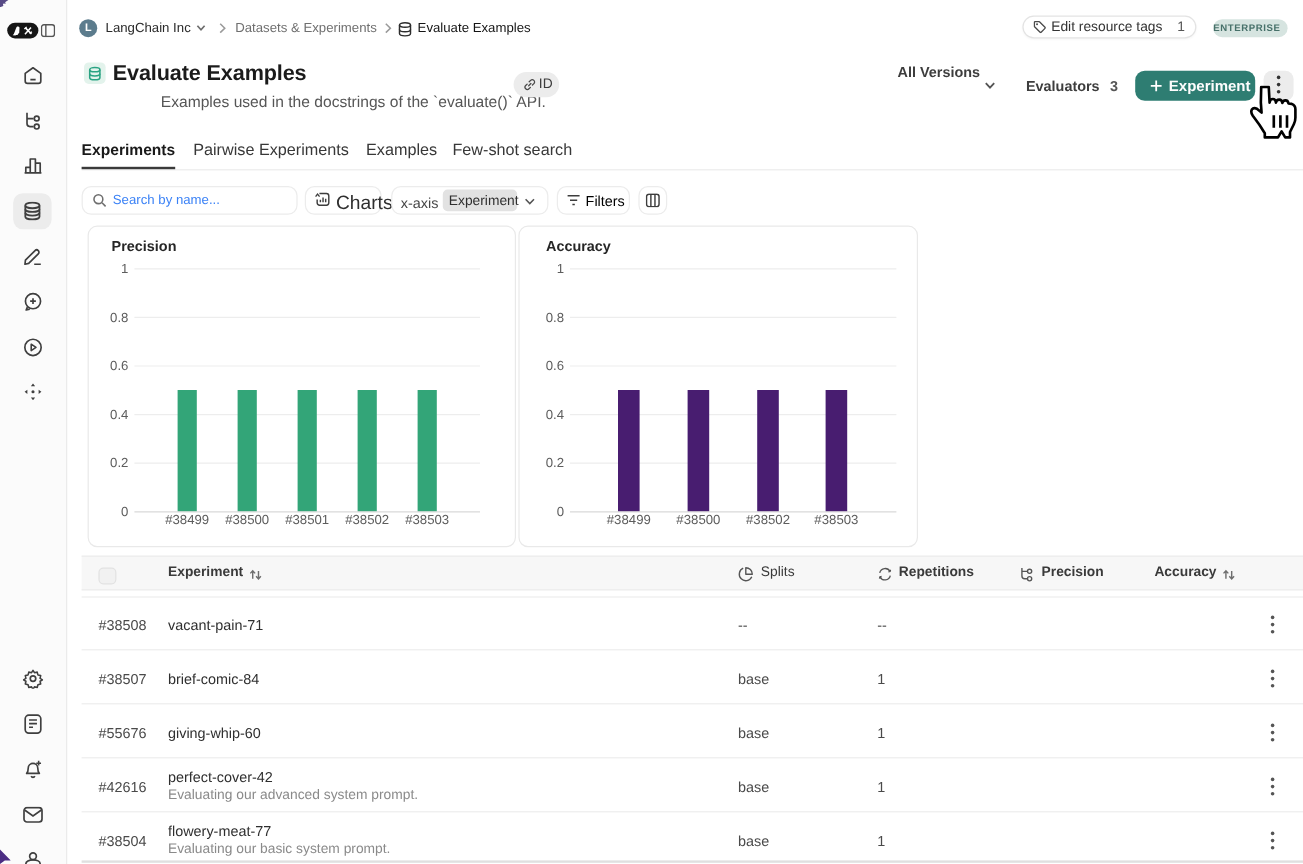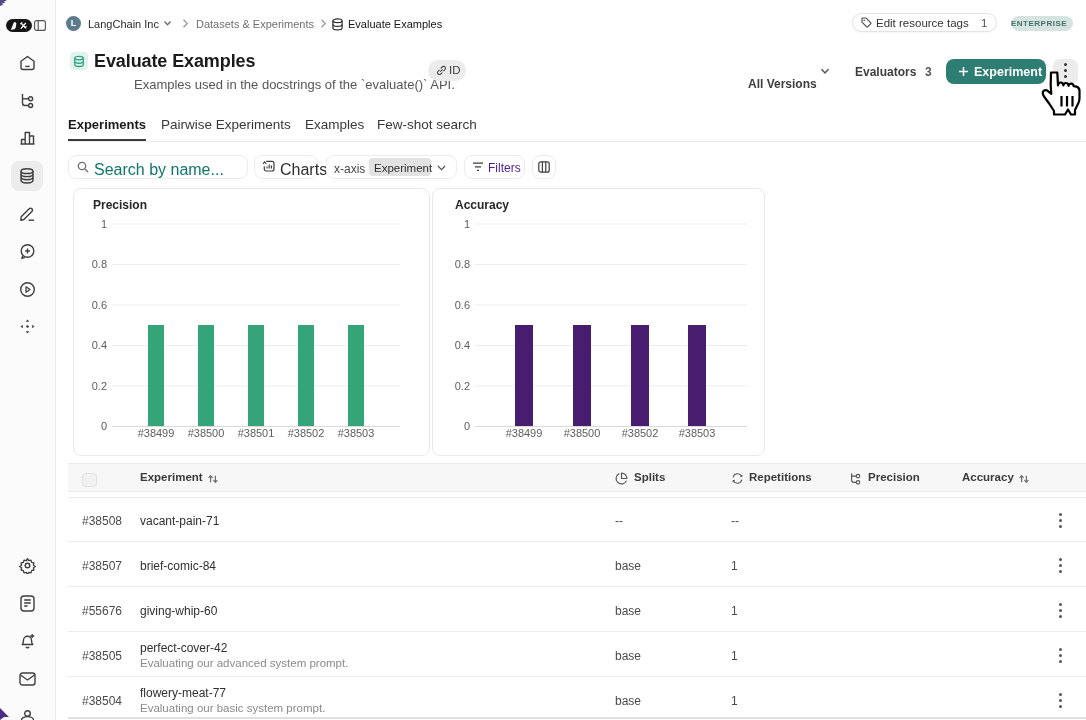--- a/index.html
+++ b/index.html
@@ -131,21 +131,21 @@
 </svg>
 <div class="abs" style="left:94px;top:51px;font-size:18px;font-weight:600;color:#1b1b1b;letter-spacing:-0.1px;">Evaluate Examples</div>
 <div class="abs" style="left:94px;top:77px;font-size:13px;color:#565656;margin-left:40px;">Examples used in the docstrings of the `evaluate()` API.</div>
 
 <div class="abs" style="left:428px;top:60px;width:38px;height:21px;background:#ececec;border-radius:11px;"></div>
 <svg class="abs" style="left:436px;top:65px;" width="11" height="11" viewBox="0 0 11 11">
   <path d="M4.6 6.4 L6.4 4.6 M3.3 5.1 L2.1 6.3 a1.9 1.9 0 0 0 2.7 2.7 L6 7.8 M5 3.2 L6.2 2 a1.9 1.9 0 0 1 2.7 2.7 L7.7 5.9" fill="none" stroke="#4a4a4a" stroke-width="1.1" stroke-linecap="round"></path>
 </svg>
 <div class="abs" style="left:449px;top:64px;font-size:11.5px;color:#3d3d3d;font-weight:500;">ID</div>
 
-<div class="abs" style="left:748px;top:77px;font-size:12px;font-weight:700;color:#3d3d3d;">All Versions</div>
+<div class="abs" style="left:748px;top:53px;font-size:12px;font-weight:700;color:#3d3d3d;">All Versions</div>
 <svg class="abs" style="left:820px;top:68px;" width="10" height="7" viewBox="0 0 10 7">
     <path d="M1.5 1.2 L5 5 L8.5 1.2" fill="none" stroke="#555" stroke-width="1.5"></path>
   </svg>
 <div class="abs" style="left:855px;top:64.5px;font-size:12px;font-weight:700;color:#3d3d3d;">Evaluators</div>
 <div class="abs" style="left:925px;top:64.5px;font-size:12px;font-weight:700;color:#555;">3</div>
 <div class="abs" style="left:946px;top:59px;width:100px;height:25px;background:#2e7d72;border-radius:8px;"></div>
 <svg class="abs" style="left:958px;top:66px;" width="11" height="11" viewBox="0 0 11 11">
     <path d="M5.5 1 V10 M1 5.5 H10" stroke="#fff" stroke-width="1.5"></path>
   </svg>
 <div class="abs" style="left:974px;top:65px;font-size:12.5px;font-weight:600;color:#fdfdfd;">Experiment</div>
@@ -172,21 +172,21 @@
 <div class="abs" style="left:68px;top:139px;width:78px;height:2px;background:#3a3a3a;"></div>
 <div class="abs" style="left:161px;top:117px;font-size:13.5px;color:#383838;">Pairwise Experiments</div>
 <div class="abs" style="left:305px;top:117px;font-size:13.5px;color:#383838;">Examples</div>
 <div class="abs" style="left:377px;top:117px;font-size:13.5px;color:#383838;">Few-shot search</div>
 
 <div class="abs" style="left:68px;top:155px;width:180px;height:24px;border:1px solid #ececec;border-radius:8px;background:#fff;"></div>
 <svg class="abs" style="left:77px;top:161px;" width="12" height="12" viewBox="0 0 12 12">
     <circle cx="5" cy="5" r="3.7" fill="none" stroke="#6f6f6f" stroke-width="1.3"></circle>
     <path d="M8 8 L11 11" stroke="#6f6f6f" stroke-width="1.3"></path>
   </svg>
-<div class="abs" style="left:94px;top:161px;font-size:16px;color:#0f766e;">Search by name...</div>
+<div class="abs" style="left:94px;top:161px;font-size:11px;color:#3b82f6;">Search by name...</div>
 
 <div class="abs" style="left:254px;top:155px;width:64px;height:24px;border:1px solid #ececec;border-radius:8px;background:#fff;"></div>
 <svg class="abs" style="left:262px;top:160px;" width="13" height="13" viewBox="0 0 13 13">
   <path d="M4.2 1.3 H10 a2 2 0 0 1 2 2 V9 a2 2 0 0 1-2 2 H4.3 a2 2 0 0 1-2-2 V6.2" fill="none" stroke="#3d3d3d" stroke-width="1.2"></path>
   <path d="M1 3.9 L2.6 1.8 L4.3 3.9" fill="none" stroke="#3d3d3d" stroke-width="1.1"></path>
   <path d="M5 8.6 V6.4 M7.2 8.6 V4.6 M9.4 8.6 V5.6" stroke="#3d3d3d" stroke-width="1.2"></path>
 </svg>
 <div class="abs" style="left:280px;top:161px;font-size:16px;font-weight:500;color:#2f2f2f;">Charts</div>
 
 <div class="abs" style="left:326px;top:155px;width:131px;height:24px;border:1px solid #ececec;border-radius:8px;background:#fff;"></div>
@@ -194,21 +194,21 @@
 <div class="abs" style="left:369px;top:158px;width:62px;height:18px;background:#e2e2e2;border-radius:4px;"></div>
 <div class="abs" style="left:374px;top:161.5px;font-size:11.5px;color:#2f2f2f;">Experiment</div>
 <svg class="abs" style="left:437px;top:165px;" width="9" height="6" viewBox="0 0 9 6">
     <path d="M1 1 L4.5 4.6 L8 1" fill="none" stroke="#555" stroke-width="1.3"></path>
   </svg>
 
 <div class="abs" style="left:464px;top:155px;width:61px;height:24px;border:1px solid #ececec;border-radius:8px;background:#fff;"></div>
 <svg class="abs" style="left:472px;top:162px;" width="12" height="10" viewBox="0 0 12 10">
     <path d="M1 1.2 H11 M3 4.8 H9 M5 8.4 H7" stroke="#3d3d3d" stroke-width="1.2"></path>
   </svg>
-<div class="abs" style="left:488px;top:161px;font-size:12px;font-weight:500;color:#4c1d95;">Filters</div>
+<div class="abs" style="left:488px;top:161px;font-size:12px;font-weight:500;color:#000000;">Filters</div>
 
 <div class="abs" style="left:532px;top:155px;width:24px;height:24px;border:1px solid #ececec;border-radius:8px;background:#fff;"></div>
 <svg class="abs" style="left:538px;top:161px;" width="12" height="12" viewBox="0 0 12 12">
   <rect x="0.8" y="0.8" width="10.4" height="10.4" rx="2" fill="none" stroke="#3d3d3d" stroke-width="1.2"></rect>
   <line x1="4.4" y1="0.8" x2="4.4" y2="11.2" stroke="#3d3d3d" stroke-width="1.2"></line>
   <line x1="7.8" y1="0.8" x2="7.8" y2="11.2" stroke="#3d3d3d" stroke-width="1.2"></line>
 </svg>
 
 <div class="abs" style="left:73px;top:188px;width:357px;height:268px;border:1px solid #e9e9e9;border-radius:8px;background:#fff;"></div>
 <div class="abs" style="left:93px;top:198px;font-size:12px;font-weight:700;color:#262626;">Precision</div>
@@ -269,21 +269,21 @@
     <div class="abs" style="left:82px;top:473px;width:15px;height:14px;background:#f1f1f1;border:1px solid #e2e2e2;border-radius:4px;"></div>
     <div class="abs" style="left:140px;top:471px;font-size:11.5px;font-weight:700;color:#3a3a3a;">Experiment</div>
     <svg class="abs" style="left:207px;top:473px;" width="12" height="12" viewBox="0 0 12 12">
       <path d="M3.6 9.2 V2.8 M1.6 4.8 L3.6 2.6 L5.6 4.8" fill="none" stroke="#6e6e6e" stroke-width="1.2"></path>
       <path d="M8.4 2.8 V9.2 M6.4 7.2 L8.4 9.4 L10.4 7.2" fill="none" stroke="#6e6e6e" stroke-width="1.2"></path>
     </svg>
     <svg class="abs" style="left:615px;top:472px;" width="13" height="13" viewBox="0 0 13 13">
       <path d="M11.49 8.61 A5.42 5.42 0 1 1 4.33 1.53" fill="none" stroke="#555" stroke-width="1.15"></path>
       <path d="M11.92 6.5 A5.42 5.42 0 0 0 6.5 1.08 V6.5 Z" fill="none" stroke="#555" stroke-width="1.15" stroke-linejoin="round"></path>
     </svg>
-    <div class="abs" style="left:634px;top:471px;font-size:11.5px;font-weight:700;color:#3a3a3a;">Splits</div>
+    <div class="abs" style="left:634px;top:471px;font-size:11.5px;font-weight:400;color:#3a3a3a;">Splits</div>
     <svg class="abs" style="left:731px;top:472px;" width="13" height="13" viewBox="0 0 13 13">
       <path d="M2.1 5.4 a4.6 4.6 0 0 1 8.6-1.1 M10.9 7.6 a4.6 4.6 0 0 1-8.6 1.1" fill="none" stroke="#555" stroke-width="1.1"></path>
       <path d="M9.3 4.6 L10.7 4.3 L11.1 2.8 M3.7 8.4 L2.3 8.7 L1.9 10.2" fill="none" stroke="#555" stroke-width="1.1"></path>
     </svg>
     <div class="abs" style="left:749px;top:471px;font-size:11.5px;font-weight:700;color:#3a3a3a;">Repetitions</div>
     <svg class="abs" style="left:849px;top:472px;" width="14" height="13" viewBox="0 0 14 13">
       <path d="M2.6 1.3 V8 a2.3 2.3 0 0 0 2.3 2.3 H7.2 M2.6 4.1 H7.2" fill="none" stroke="#555" stroke-width="1.15"></path>
       <circle cx="9" cy="4.1" r="1.75" fill="none" stroke="#555" stroke-width="1.15"></circle>
       <circle cx="9" cy="10.3" r="1.75" fill="none" stroke="#555" stroke-width="1.15"></circle>
     </svg>
@@ -311,21 +311,21 @@
     <div class="abs" style="left:1059px;top:570px;width:3px;height:3px;background:#555;border-radius:50%;"></div>
     <div class="abs" style="left:68px;top:631px;width:1018px;height:1px;background:#ededed;"></div>
     <div class="abs" style="left:82px;top:604px;width:40px;font-size:12px;color:#4a4a4a;">#55676</div>
     <div class="abs" style="left:140px;top:604px;font-size:12px;color:#2f2f2f;">giving-whip-60</div>
     <div class="abs" style="left:615px;top:604px;font-size:12px;color:#4a4a4a;">base</div>
     <div class="abs" style="left:731px;top:604px;font-size:12px;color:#4a4a4a;">1</div>
     <div class="abs" style="left:1059px;top:603px;width:3px;height:3px;background:#555;border-radius:50%;"></div>
     <div class="abs" style="left:1059px;top:609px;width:3px;height:3px;background:#555;border-radius:50%;"></div>
     <div class="abs" style="left:1059px;top:615px;width:3px;height:3px;background:#555;border-radius:50%;"></div>
     <div class="abs" style="left:68px;top:676px;width:1018px;height:1px;background:#ededed;"></div>
-    <div class="abs" style="left:82px;top:649px;width:40px;font-size:12px;color:#4a4a4a;">#38505</div>
+    <div class="abs" style="left:82px;top:649px;width:40px;font-size:12px;color:#4a4a4a;">#42616</div>
     <div class="abs" style="left:140px;top:641px;font-size:12px;color:#2f2f2f;">perfect-cover-42</div>
     <div class="abs" style="left:140px;top:657px;font-size:11.5px;color:#8a8a8a;">Evaluating our advanced system prompt.</div>
     <div class="abs" style="left:615px;top:649px;font-size:12px;color:#4a4a4a;">base</div>
     <div class="abs" style="left:731px;top:649px;font-size:12px;color:#4a4a4a;">1</div>
     <div class="abs" style="left:1059px;top:648px;width:3px;height:3px;background:#555;border-radius:50%;"></div>
     <div class="abs" style="left:1059px;top:654px;width:3px;height:3px;background:#555;border-radius:50%;"></div>
     <div class="abs" style="left:1059px;top:660px;width:3px;height:3px;background:#555;border-radius:50%;"></div>
     <div class="abs" style="left:82px;top:694px;width:40px;font-size:12px;color:#4a4a4a;">#38504</div>
     <div class="abs" style="left:140px;top:686px;font-size:12px;color:#2f2f2f;">flowery-meat-77</div>
     <div class="abs" style="left:140px;top:702px;font-size:11.5px;color:#8a8a8a;">Evaluating our basic system prompt.</div>

